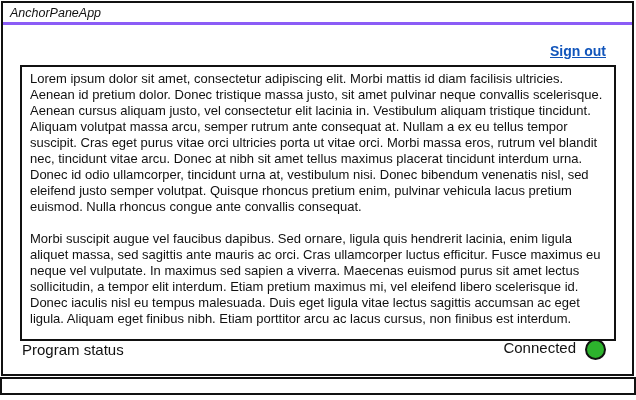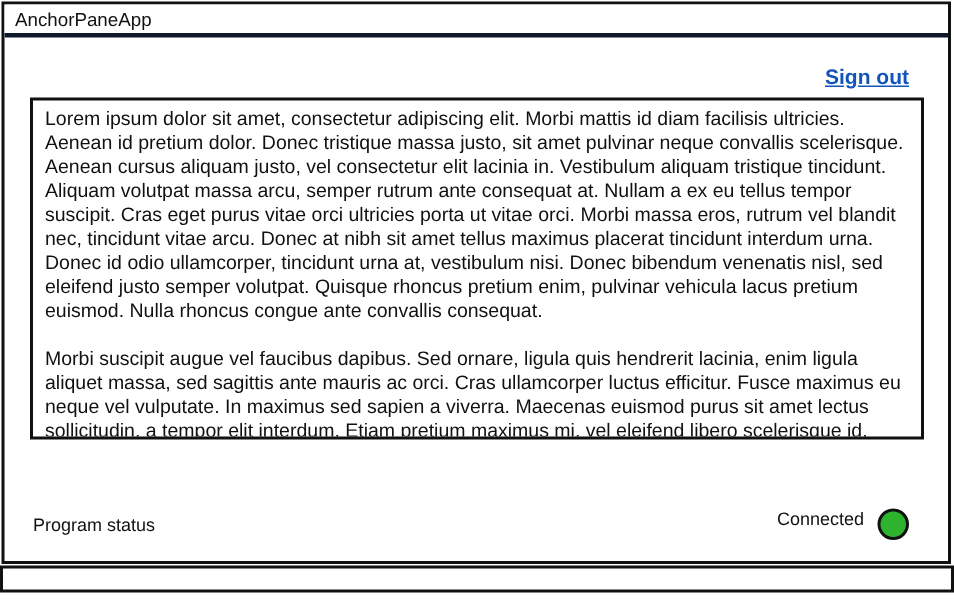--- a/index.html
+++ b/index.html
@@ -20,63 +20,64 @@
     position: absolute;
     left: 1px;
     top: 1px;
     width: 629px;
     height: 371px;
     border: 2px solid #111111;
     background: #ffffff;
   }
   .titlebar {
     height: 19px;
-    border-bottom: 3px solid #0f172a;
+    border-bottom: 3px solid #8b5cf6;
     display: flex;
     align-items: center;
     padding-left: 7px;
     font-size: 12.5px;
     background: #ffffff;
+    font-style: italic;
   }
   .signout-link {
     position: absolute;
     top: 40px;
     right: 26px;
     color: #1155bb;
     text-decoration: underline;
     font-size: 14px;
     font-weight: bold;
     cursor: pointer;
   }
   .text-area {
     position: absolute;
     left: 17px;
     top: 62px;
     width: 596px;
-    height: 228px;
+    height: 276px;
     box-sizing: border-box;
     border: 2px solid #111111;
     padding: 4px 10px 0 8px;
     font-size: 13px;
     line-height: 16px;
     overflow: hidden;
     background: #ffffff;
   }
   .text-area p {
     margin: 0 0 16px 0;
   }
   .status-row {
     position: absolute;
     left: 19px;
     right: 26px;
     top: 336px;
     display: flex;
     justify-content: space-between;
     align-items: center;
-    font-size: 12px;
+    font-size: 15px;
   }
   .connection {
     display: flex;
     align-items: flex-start;
   }
   .connection-dot {
     width: 17px;
     height: 17px;
     border: 2px solid #111111;
     border-radius: 50%;

